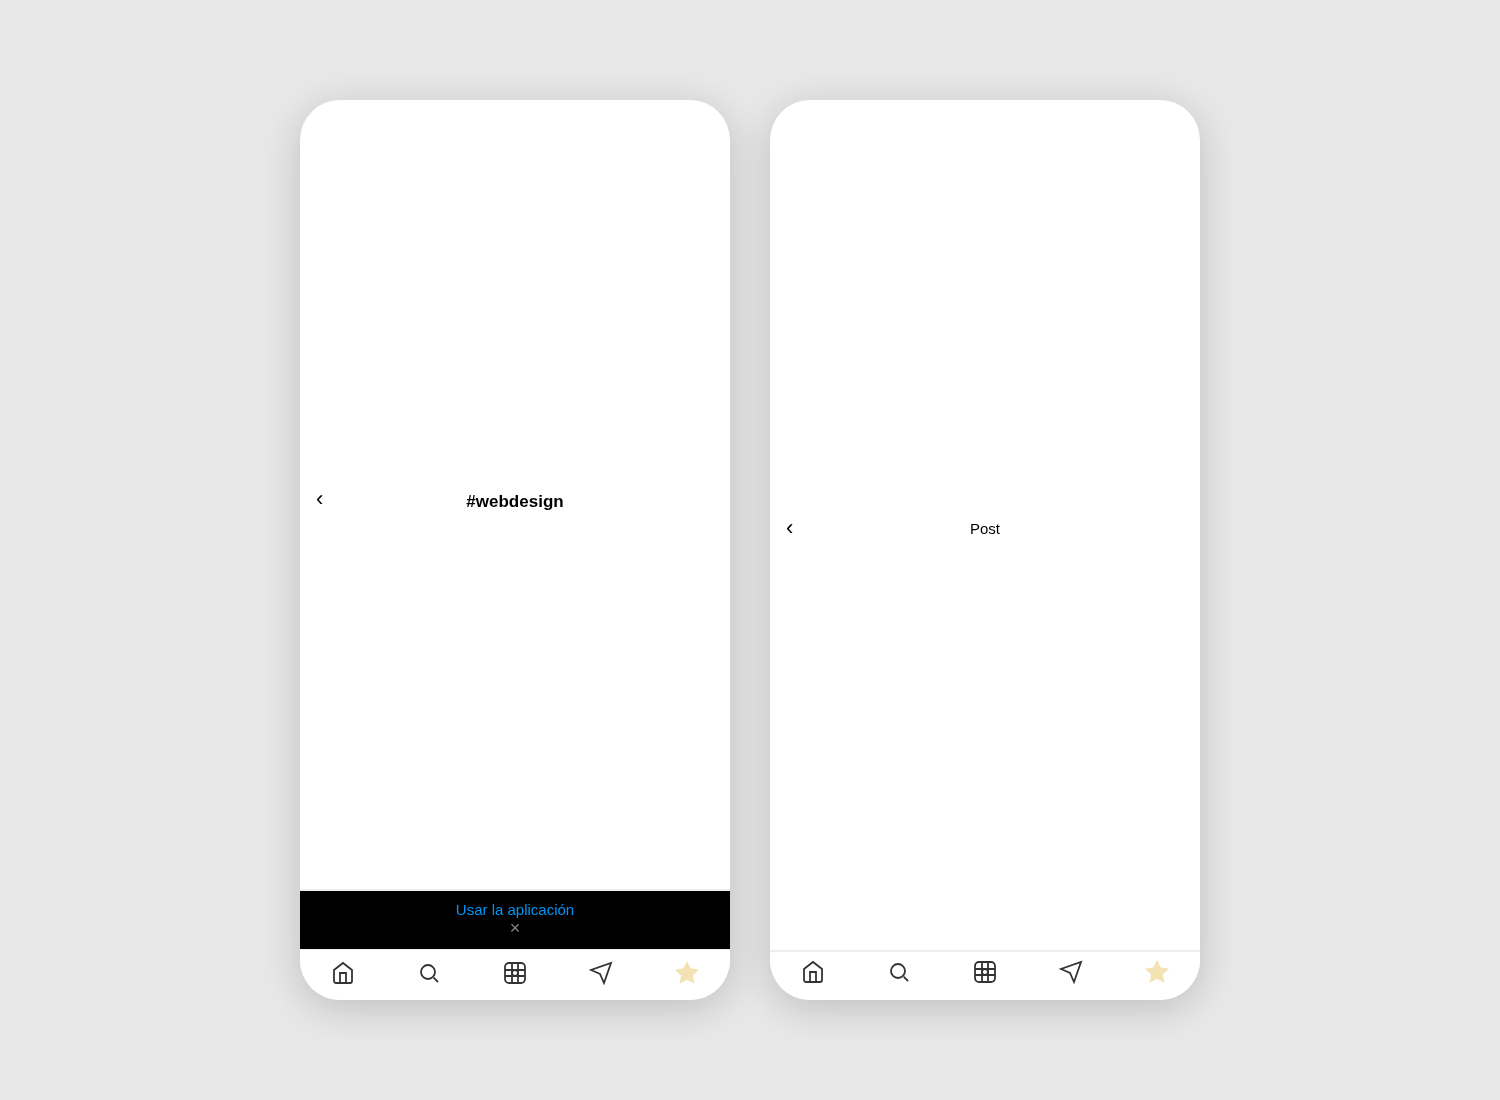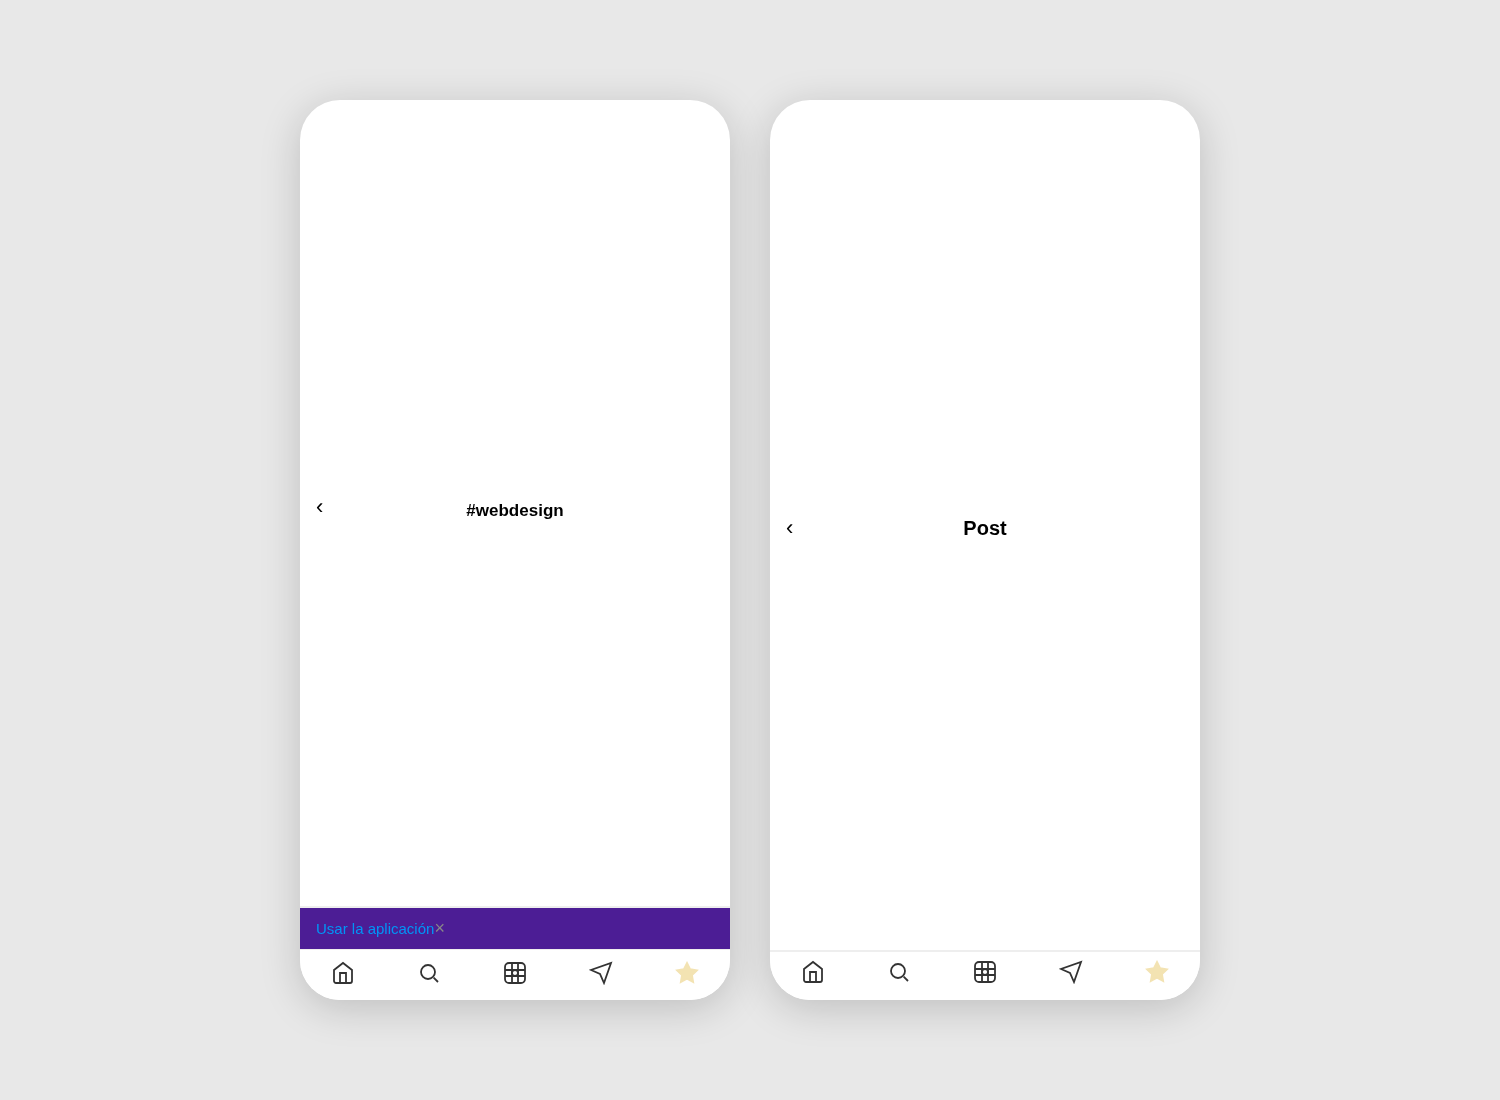--- a/index.html
+++ b/index.html
@@ -77,26 +77,27 @@
       color: #333;
       cursor: pointer;
       display: flex;
       align-items: center;
       justify-content: center;
       width: 40px;
       height: 30px;
     }
 
     .use-app-banner {
-      background: #4c1d95;
+      background: #000000;
       border-top: 1px solid #eee;
       padding: 10px 16px;
       display: flex;
       justify-content: flex-start;
       align-items: center;
+      flex-direction: column;
     }
     .use-app-banner .use-app-text {
       color: #0095f6;
       font-size: 15px;
       font-weight: 500;
     }
     .use-app-banner .close-x {
       font-size: 18px;
       color: #888;
       cursor: pointer;
@@ -119,22 +120,22 @@
       border-bottom: 1px solid #eee;
     }
     .phone-right .header .back-btn {
       position: absolute;
       left: 16px;
       font-size: 22px;
       color: #000;
       cursor: pointer;
     }
     .phone-right .header .title {
-      font-size: 20px;
-      font-weight: 700;
+      font-size: 15px;
+      font-weight: 400;
       color: #000;
     }
 
     .post-content {
       flex: 1;
       overflow-y: auto;
     }
 
     .right-bottom-bar {
       border-top: 1px solid #eee;

